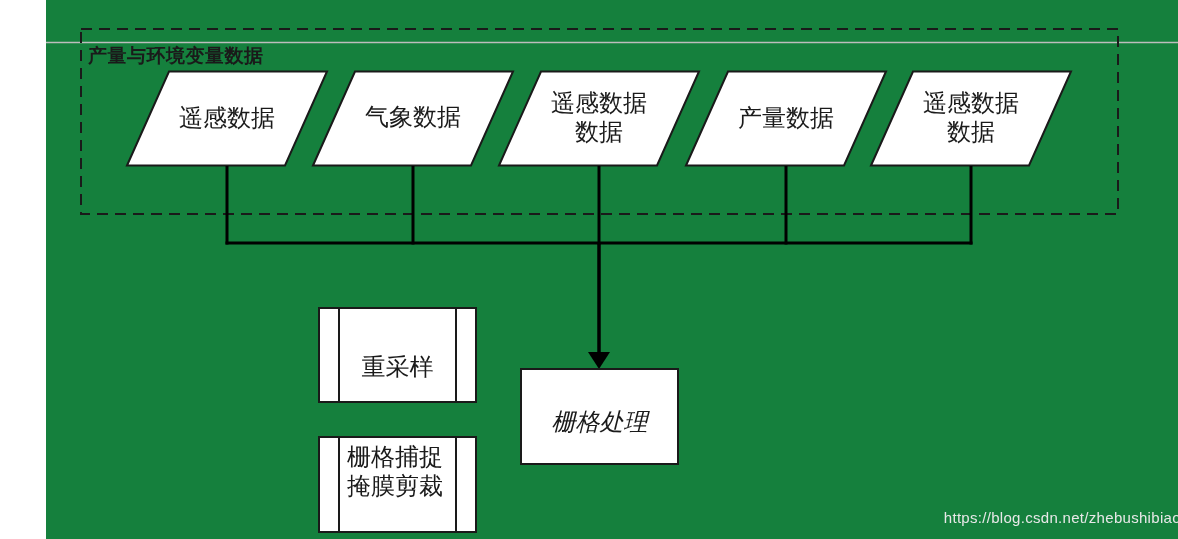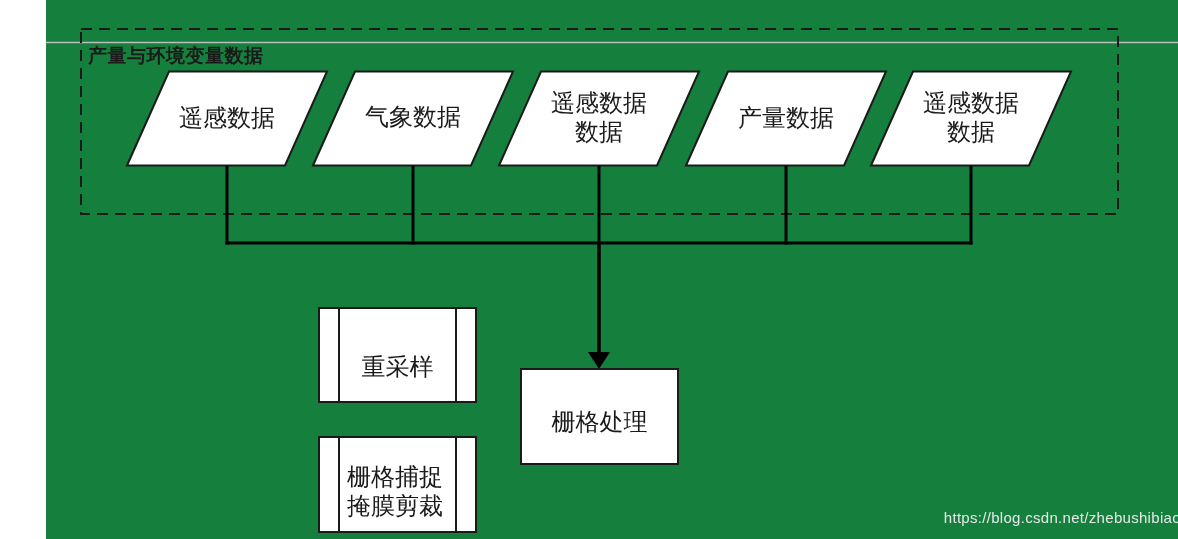--- a/index.html
+++ b/index.html
@@ -44,23 +44,23 @@
     font-size: 24px;
     line-height: 29px;
     white-space: pre-line;
   }
   .input-label   { top: 71px;  width: 200px; height: 94px; }
   .input-label.i0 { left: 81px; }
   .input-label.i1 { left: 267px; font-family: Liberation Mono, monospace; }
   .input-label.i2 { left: 453px; }
   .input-label.i3 { left: 640px; font-family: Liberation Serif, serif; }
   .input-label.i4 { left: 825px; }
-  .process-label { left: 475px; top: 369px; width: 157px; height: 106px; }
+  .process-label { left: 475px; top: 369px; width: 157px; height: 106px; font-style: italic; }
   .op-label-0    { left: 273px; top: 308px; width: 157px; height: 118px; text-align: right; }
-  .op-label-1    { left: 273px; top: 444px; width: 152px; height: 95px; text-align: right; }
+  .op-label-1    { left: 273px; top: 424px; width: 152px; height: 95px; text-align: right; }
   .watermark {
     position: absolute;
     right: 10px;
     top: 509px;
     font-size: 15px;
     letter-spacing: 0.3px;
     color: #e8e8e8;
     white-space: nowrap;
   }
 </style>

